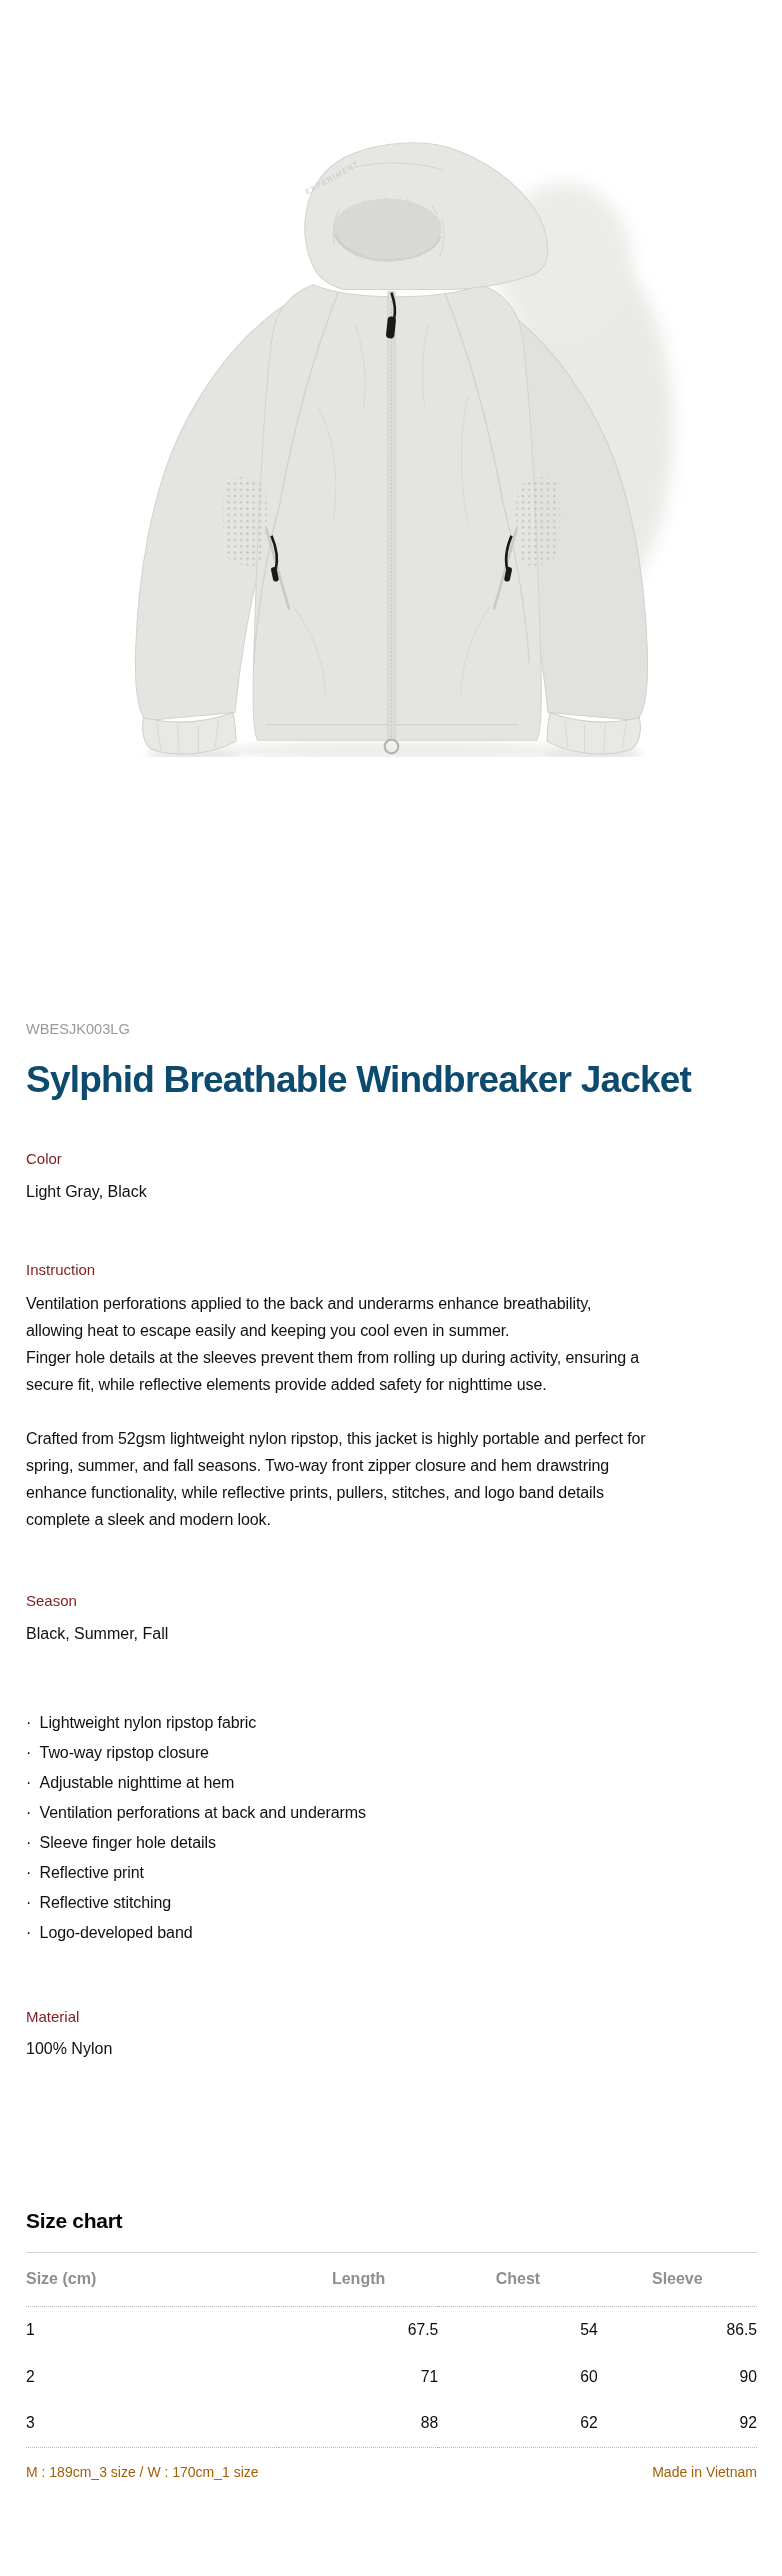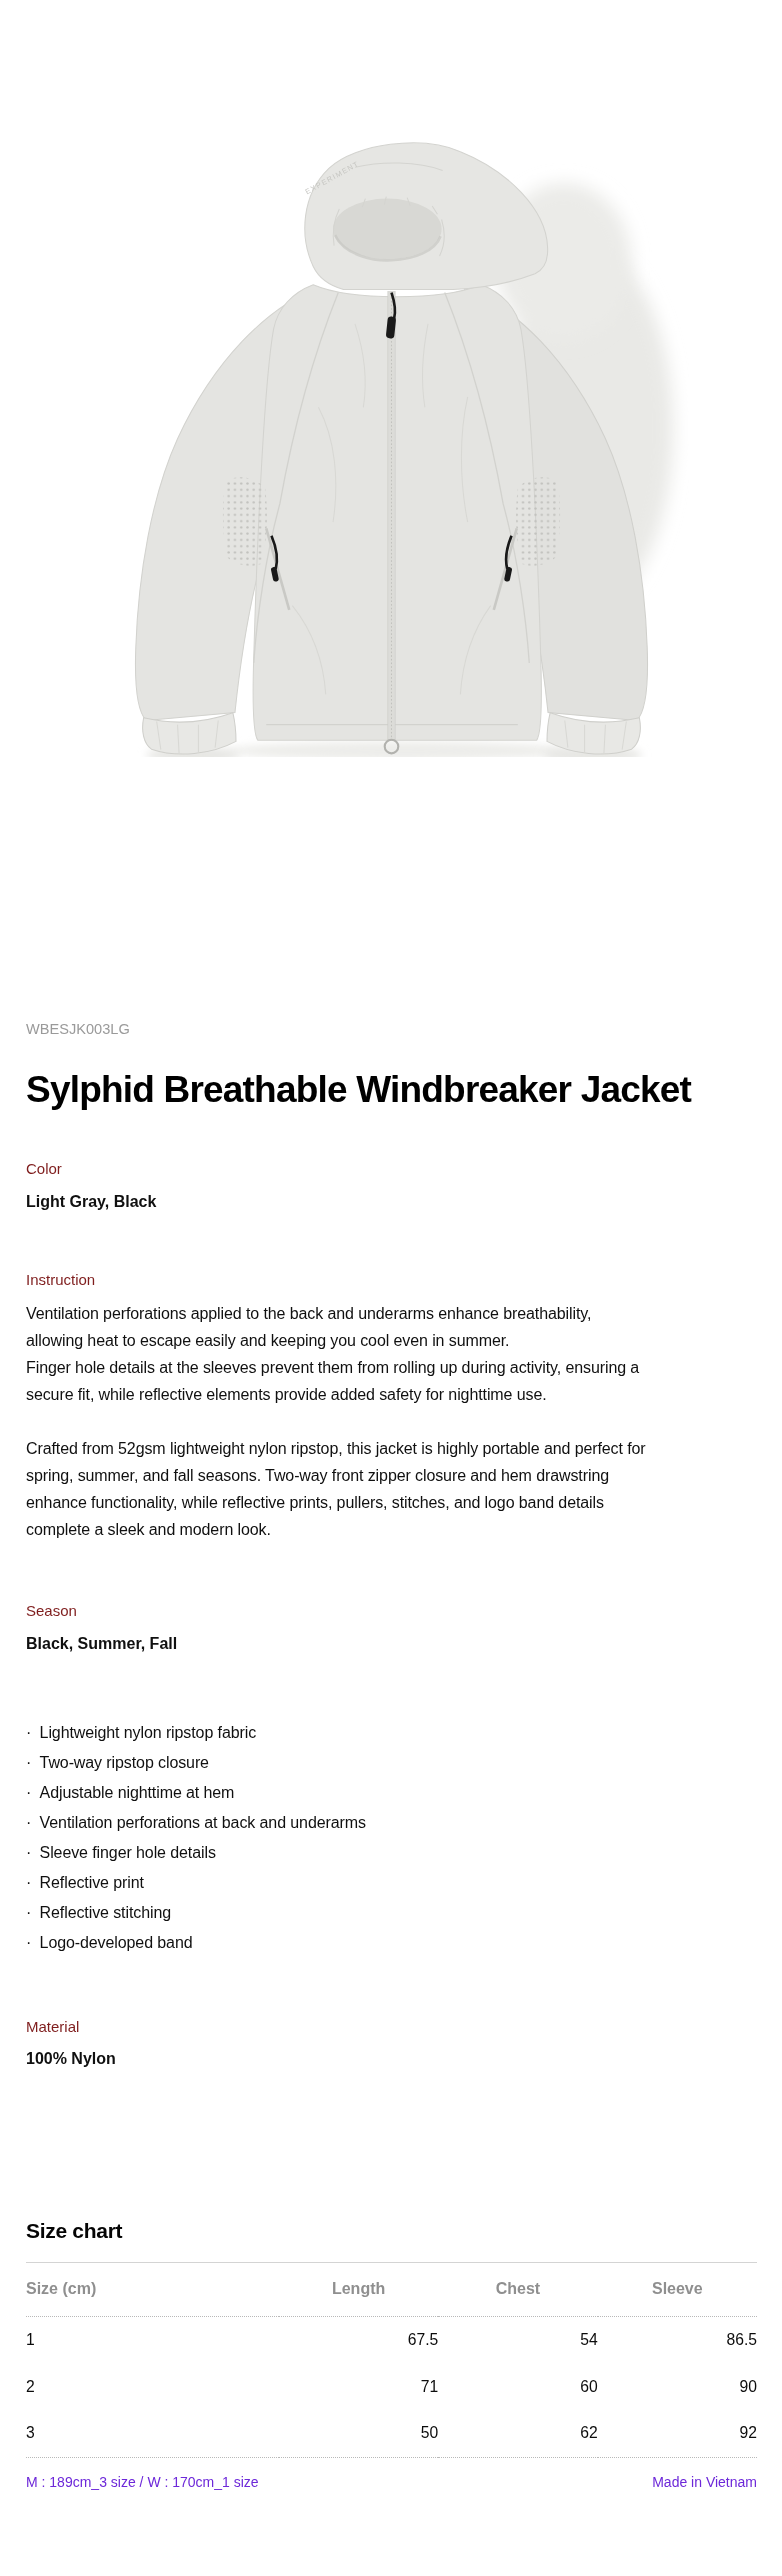--- a/index.html
+++ b/index.html
@@ -14,27 +14,27 @@
   
   .hero { height:757px; }
   .hero svg { display:block; margin:136px auto 0; }
 
   
   .product-code {
     margin-top:127px; font-size:14.6px; line-height:18px;
     color:#9a9a9a; font-weight:400; letter-spacing:0;
   }
   .product-title {
-    margin-top:31px; font-size:37px; line-height:41px; font-weight:700;
-    color:#000000; letter-spacing:-0.8px; white-space:nowrap;
+    margin-top:21px; font-size:37px; line-height:41px; font-weight:700;
+    color:#0c4a6e; letter-spacing:-0.8px; white-space:nowrap;
   }
 
   
   .sec-label { font-size:15px; line-height:19px; color:#7f1d1d; font-weight:500; }
-  .sec-value { font-size:16px; line-height:21px; color:#101010; font-weight:700; margin-top:12.5px; }
+  .sec-value { font-size:16px; line-height:21px; color:#101010; font-weight:400; margin-top:12.5px; }
   .sec-color    { margin-top:49px; }
   .sec-instruction { margin-top:58px; }
   .para {
     font-size:16px; line-height:27px; color:#101010; font-weight:400;
     white-space:pre-line; letter-spacing:-0.1px;
   }
   .para-1 { margin-top:11.5px; }
   .para-2 { margin-top:27px; }
   .sec-season { margin-top:58px; }
 
@@ -67,21 +67,21 @@
   table.size-table thead tr { border-bottom:1px dotted #b9b9b9; }
   table.size-table td {
     font-size:15.7px; font-weight:500; color:#0c0c0c;
     padding:14px 0 14.6px; text-align:right;
   }
   table.size-table td:first-child { text-align:left; }
   table.size-table tbody tr:last-child { border-bottom:1px dotted #b9b9b9; }
 
   .chart-foot {
     display:flex; justify-content:space-between; align-items:baseline;
-    padding-top:15.7px; font-size:14px; color:#6d28d9; font-weight:400;
+    padding-top:15.7px; font-size:14px; color:#a16207; font-weight:400;
   }
 </style>
 </head>
 <body>
 
 <div class="content">
 
   <div class="hero">
     <svg width="595" height="621" viewBox="0 0 1140 1190" role="img">
       <defs>
@@ -246,21 +246,21 @@
         <td>86.5</td>
       </tr>
       <tr>
         <td>2</td>
         <td>71</td>
         <td>60</td>
         <td>90</td>
       </tr>
       <tr>
         <td>3</td>
-        <td>50</td>
+        <td>88</td>
         <td>62</td>
         <td>92</td>
       </tr>
     </tbody>
   </table>
 
   <div class="chart-foot">
     <span>M : 189cm_3 size / W : 170cm_1 size</span>
     <span>Made in Vietnam</span>
   </div>

